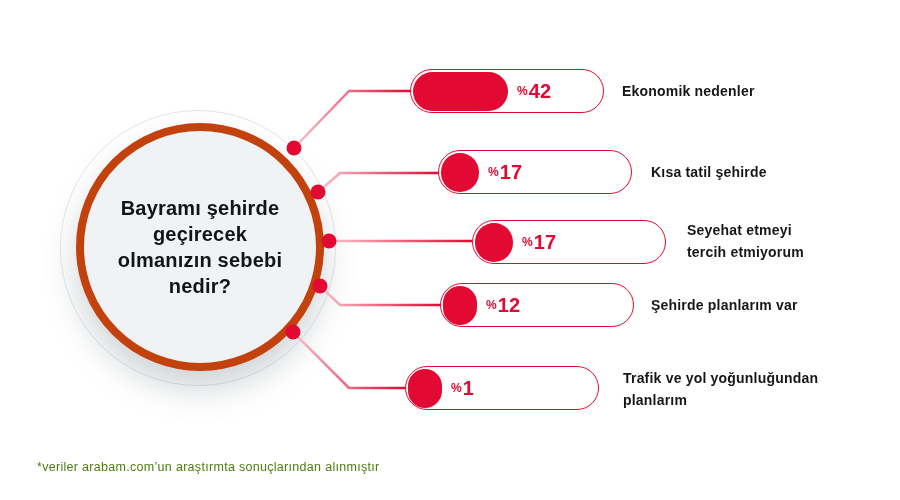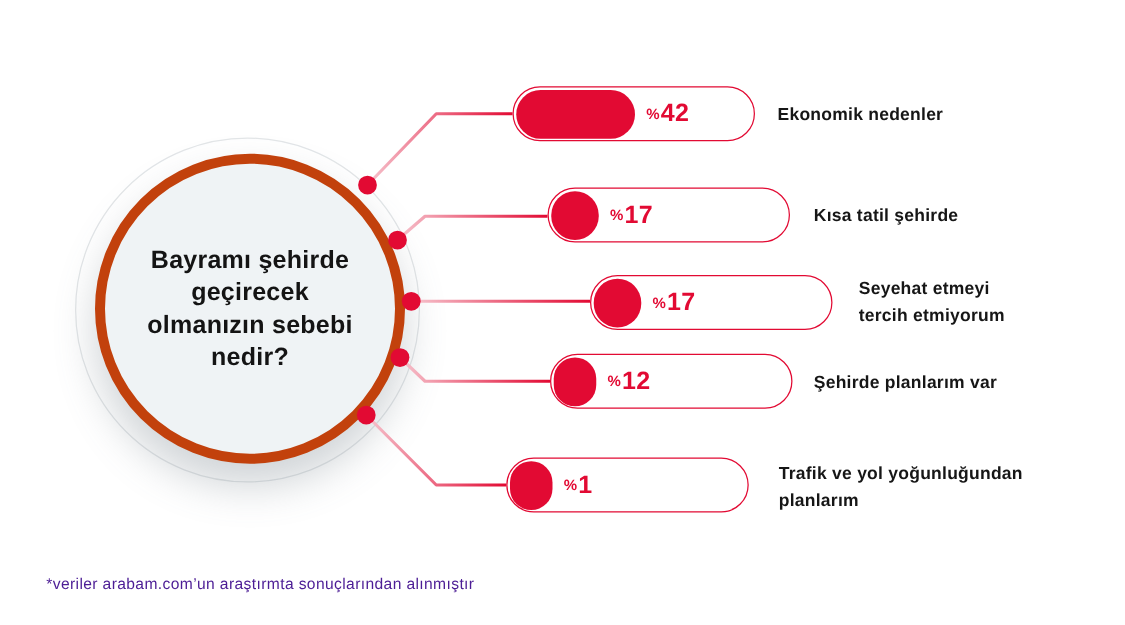--- a/index.html
+++ b/index.html
@@ -53,21 +53,21 @@
     white-space:pre-line; letter-spacing:0.2px;
   }
   .label-1 { left:622px; top:91px; }
   .label-2 { left:651px; top:172px; }
   .label-3 { left:687px; top:241px; }
   .label-4 { left:651px; top:305px; }
   .label-5 { left:623px; top:389px; }
   
   .footnote {
     position:absolute; left:37px; top:460px;
-    font-size:12.5px; line-height:15px; color:#4c1d95; letter-spacing:0.3px;
+    font-size:12.5px; line-height:15px; color:#4d7c0f; letter-spacing:0.3px;
   }
 </style>
 </head>
 <body>
 
 <div id="stage">
 
   <div class="decor-ring"></div>
 
   <div class="big-circle" style="background: rgb(239, 243, 245);">

